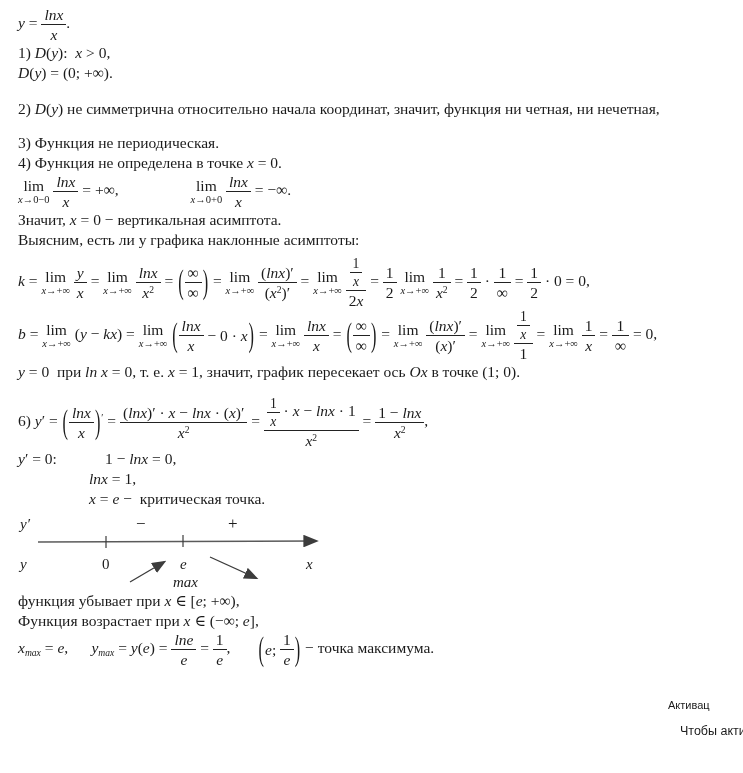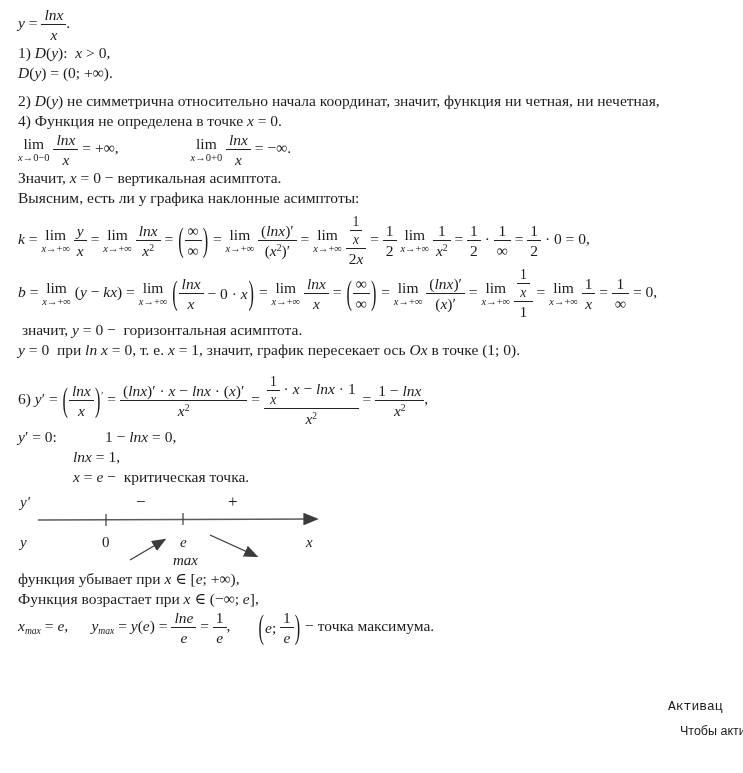--- a/index.html
+++ b/index.html
@@ -29,55 +29,55 @@
   .lim .ls{display:block;font-size:10.5px;line-height:1.1;}
   
   .sup{font-size:0.62em;vertical-align:0.55em;letter-spacing:0;}
   .sub{font-size:0.62em;vertical-align:-0.28em;}
   
   .bp{display:inline-flex;align-items:center;vertical-align:middle;}
   .bp > .pg{display:inline-block;transform:scaleY(2.05);font-size:1.05em;padding:0 1px;}
   .bp > .pc{display:inline-flex;align-items:center;white-space:pre;}
   
   .g6{margin-top:6px;} .g14{margin-top:14px;}
-  .g16{margin-top:8px;} .g20{}
+  .g16{margin-top:16px;} .g20{}
   .d0label{display:inline-block;width:87px;}
-  .indent{margin-left:55px;}
+  .indent{margin-left:71px;}
   .lims-row .second{margin-left:72px;}
   
   .numline-svg{display:block;margin:2px 0 0 0;}
   .numline-svg text{font-family:"Liberation Serif","DejaVu Serif",serif;fill:#1b1b1b;}
   .it{font-style:italic;}
   
   .wm{position:absolute;white-space:nowrap;font-family:"Liberation Sans","DejaVu Sans",sans-serif;font-weight:300;}
-  .wm1{left:668px;top:699px;font-size:13px;font-family:Liberation Mono, monospace;}
+  .wm1{left:668px;top:699px;font-size:11px;}
   .wm2{left:680px;top:724px;font-size:12.5px;}
   .wm3{left:668px;top:745px;font-size:12.5px;margin-top:44px;}
 </style>
 </head>
 <body>
 
 <div class="page">
   <div class="content">
 
     <div class="line"><i>y</i> = <span class="fr"><span class="n"><i>lnx</i></span><span class="d"><i>x</i></span></span>.</div>
     <div class="line">1) <i>D</i>(<i>y</i>):  <i>x</i> &gt; 0,</div>
     <div class="line"><i>D</i>(<i>y</i>) = (0; +∞).</div>
 
     <div class="line g16">2) <i>D</i>(<i>y</i>) не симметрична относительно начала координат, значит, функция ни четная, ни нечетная,</div>
 
+    <div class="line g14">3) Функция не периодическая.</div>
 
     <div class="line g20">4) Функция не определена в точке <i>x</i> = 0.</div>
     <div class="line lims-row"><span><span class="lim"><span class="lw">lim</span><span class="ls"><i>x</i>→0−0</span></span> <span class="fr"><span class="n"><i>lnx</i></span><span class="d"><i>x</i></span></span> = +∞,</span><span class="second"><span class="lim"><span class="lw">lim</span><span class="ls"><i>x</i>→0+0</span></span> <span class="fr"><span class="n"><i>lnx</i></span><span class="d"><i>x</i></span></span> = −∞.</span></div>
     <div class="line">Значит, <i>x</i> = 0 − вертикальная асимптота.</div>
     <div class="line">Выясним, есть ли у графика наклонные асимптоты:</div>
 
     <div class="line g6"><i>k</i> = <span class="lim"><span class="lw">lim</span><span class="ls"><i>x</i>→+∞</span></span> <span class="fr"><span class="n"><i>y</i></span><span class="d"><i>x</i></span></span> = <span class="lim"><span class="lw">lim</span><span class="ls"><i>x</i>→+∞</span></span> <span class="fr"><span class="n"><i>lnx</i></span><span class="d"><i>x</i><span class="sup">2</span></span></span> = <span class="bp"><span class="pg">(</span><span class="pc"><span class="fr"><span class="n">∞</span><span class="d">∞</span></span></span><span class="pg">)</span></span> = <span class="lim"><span class="lw">lim</span><span class="ls"><i>x</i>→+∞</span></span> <span class="fr"><span class="n">(<i>lnx</i>)′</span><span class="d">(<i>x</i><span class="sup">2</span>)′</span></span> = <span class="lim"><span class="lw">lim</span><span class="ls"><i>x</i>→+∞</span></span> <span class="fr"><span class="n"><span class="fr"><span class="n">1</span><span class="d"><i>x</i></span></span></span><span class="d">2<i>x</i></span></span> = <span class="fr"><span class="n">1</span><span class="d">2</span></span> <span class="lim"><span class="lw">lim</span><span class="ls"><i>x</i>→+∞</span></span> <span class="fr"><span class="n">1</span><span class="d"><i>x</i><span class="sup">2</span></span></span> = <span class="fr"><span class="n">1</span><span class="d">2</span></span> · <span class="fr"><span class="n">1</span><span class="d">∞</span></span> = <span class="fr"><span class="n">1</span><span class="d">2</span></span> · 0 = 0,</div>
     <div class="line"><i>b</i> = <span class="lim"><span class="lw">lim</span><span class="ls"><i>x</i>→+∞</span></span> (<i>y</i> − <i>kx</i>) = <span class="lim"><span class="lw">lim</span><span class="ls"><i>x</i>→+∞</span></span> <span class="bp"><span class="pg">(</span><span class="pc"><span class="fr"><span class="n"><i>lnx</i></span><span class="d"><i>x</i></span></span> − 0 · <i>x</i></span><span class="pg">)</span></span> = <span class="lim"><span class="lw">lim</span><span class="ls"><i>x</i>→+∞</span></span> <span class="fr"><span class="n"><i>lnx</i></span><span class="d"><i>x</i></span></span> = <span class="bp"><span class="pg">(</span><span class="pc"><span class="fr"><span class="n">∞</span><span class="d">∞</span></span></span><span class="pg">)</span></span> = <span class="lim"><span class="lw">lim</span><span class="ls"><i>x</i>→+∞</span></span> <span class="fr"><span class="n">(<i>lnx</i>)′</span><span class="d">(<i>x</i>)′</span></span> = <span class="lim"><span class="lw">lim</span><span class="ls"><i>x</i>→+∞</span></span> <span class="fr"><span class="n"><span class="fr"><span class="n">1</span><span class="d"><i>x</i></span></span></span><span class="d">1</span></span> = <span class="lim"><span class="lw">lim</span><span class="ls"><i>x</i>→+∞</span></span> <span class="fr"><span class="n">1</span><span class="d"><i>x</i></span></span> = <span class="fr"><span class="n">1</span><span class="d">∞</span></span> = 0,</div>
-    <div class="line"> значит, <i>y</i> = 0 −  горизонтальная асимптота.</div>
 
     <div class="line"><i>y</i> = 0  при <i>ln x</i> = 0, т. е. <i>x</i> = 1, значит, график пересекает ось <i>Ox</i> в точке (1; 0).</div>
 
     <div class="line g14">6) <i>y</i>′ = <span class="bp"><span class="pg">(</span><span class="pc"><span class="fr"><span class="n"><i>lnx</i></span><span class="d"><i>x</i></span></span></span><span class="pg">)</span></span><span class="sup">′</span> = <span class="fr"><span class="n">(<i>lnx</i>)′ · <i>x</i> − <i>lnx</i> · (<i>x</i>)′</span><span class="d"><i>x</i><span class="sup">2</span></span></span> = <span class="fr"><span class="n"><span class="fr"><span class="n">1</span><span class="d"><i>x</i></span></span> · <i>x</i> − <i>lnx</i> · 1</span><span class="d"><i>x</i><span class="sup">2</span></span></span> = <span class="fr"><span class="n">1 − <i>lnx</i></span><span class="d"><i>x</i><span class="sup">2</span></span></span>,</div>
     <div class="line"><span class="d0label"><i>y</i>′ = 0:</span><span>1 − <i>lnx</i> = 0,</span></div>
     <div class="line indent"><i>lnx</i> = 1,</div>
     <div class="line indent"><i>x</i> = <i>e</i> −  критическая точка.</div>
 
     <svg class="numline-svg" width="340" height="80" viewBox="0 0 340 80">
       <defs>

